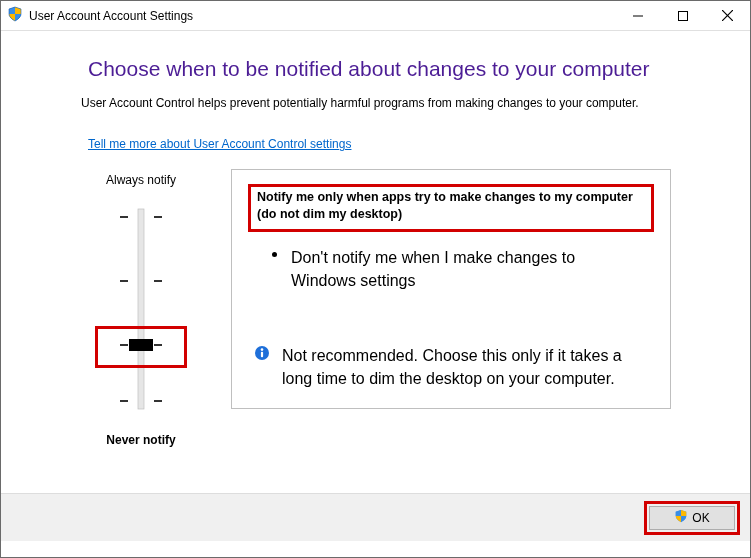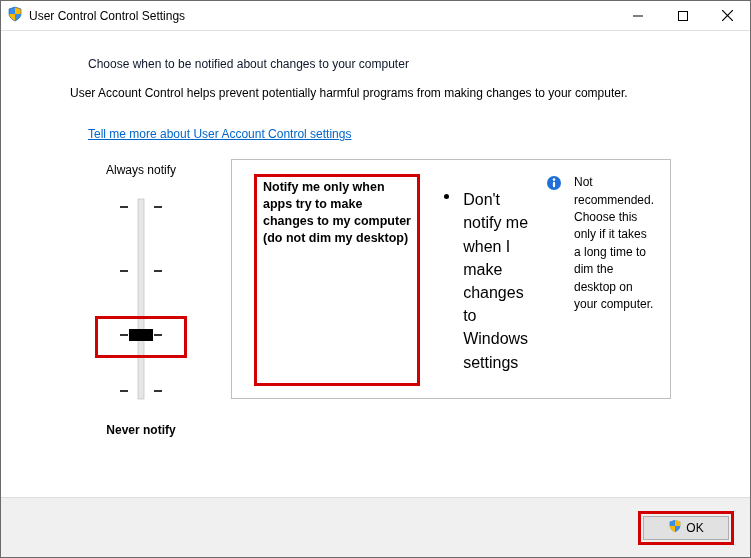--- a/index.html
+++ b/index.html
@@ -35,28 +35,28 @@
     display: flex;
     align-items: center;
     justify-content: center;
     font-size: 14px;
   }
   .win-btn svg { display: block; }
   .content {
     padding: 26px 50px 10px 50px;
   }
   .heading {
-    color: #0f172a;
-    font-size: 12px;
+    color: #4c1d95;
+    font-size: 21px;
     margin: 0 0 14px 37px;
     font-weight: 400;
   }
   .intro {
     font-size: 12px;
-    margin: 0 0 2px 19px;
+    margin: 0 0 2px 30px;
     line-height: 1.35;
   }
   .link {
     color: #0066cc;
     text-decoration: underline;
     margin-left: 37px;
     display: inline-block;
     cursor: pointer;
     margin-top: 24px;
   }
@@ -93,24 +93,24 @@
   }
   .slider-svg { display: block; }
   .panel-col {
     flex: 1;
     padding-left: 0;
   }
   .panel {
     border: 1px solid #bfbfbf;
     width: 440px;
     height: 240px;
-    padding: 14px 16px 12px 22px;
+    padding: 14px 16px 12px 16px;
     position: relative;
     display: flex;
-    flex-direction: row;
+    flex-direction: column;
   }
   .panel-title-box {
     border: 3px solid #d20000;
     padding: 2px 6px 6px 6px;
     display: inline-block;
   }
   .panel-title {
     font-weight: 700;
     font-size: 12.5px;
     line-height: 1.35;
@@ -142,36 +142,36 @@
     padding-bottom: 6px;
   }
   .info-icon {
     width: 16px;
     height: 16px;
     margin-right: 12px;
     margin-top: 1px;
     flex-shrink: 0;
   }
   .recommend-text {
-    font-size: 12px;
+    font-size: 16px;
     line-height: 1.45;
     max-width: 340px;
   }
   .footer {
     position: absolute;
-    bottom: 0;
+    bottom: 16px;
     left: 0;
     right: 0;
-    height: 60px;
+    height: 48px;
     border-top: 1px solid #ddd;
     background: #f0f0f0;
     display: flex;
     align-items: center;
     justify-content: flex-end;
-    padding-right: 16px;
+    padding-right: 10px;
     gap: 10px;
   }
   .btn {
     min-width: 86px;
     height: 24px;
     border: 1px solid #adadad;
     background: #e1e1e1;
     font-size: 12px;
     display: flex;
     align-items: center;
@@ -194,21 +194,21 @@
     <span class="shield-icon-svg">
       <svg width="16" height="16" viewBox="0 0 16 16">
         <path d="M8 1 L14 3 V8 C14 12 8 15 8 15 C8 15 2 12 2 8 V3 Z" fill="#3a8ee6"></path>
         <path d="M8 1 L14 3 V8 L8 8 Z" fill="#ffb900"></path>
         <path d="M8 8 L2 8 V3 L8 1 Z" fill="#3a8ee6"></path>
         <path d="M8 8 L8 15 C8 15 2 12 2 8 Z" fill="#ffb900"></path>
         <path d="M8 8 L8 15 C8 15 14 12 14 8 Z" fill="#3a8ee6"></path>
         <path d="M8 1 L14 3 V8 C14 12 8 15 8 15 C8 15 2 12 2 8 V3 Z" fill="none" stroke="#1a5fb4" stroke-width="0.6"></path>
       </svg>
     </span>
-    <span class="title-text">User Control Control Settings</span>
+    <span class="title-text">User Account Account Settings</span>
     <span class="spacer"></span>
     <div class="win-btn">
       <svg width="10" height="10" viewBox="0 0 10 10">
           <line x1="0" y1="5" x2="10" y2="5" stroke="#000" stroke-width="1"></line>
         </svg>
     </div>
     <div class="win-btn">
       <svg width="10" height="10" viewBox="0 0 10 10">
           <rect x="0.5" y="0.5" width="9" height="9" fill="none" stroke="#000" stroke-width="1"></rect>
         </svg>

